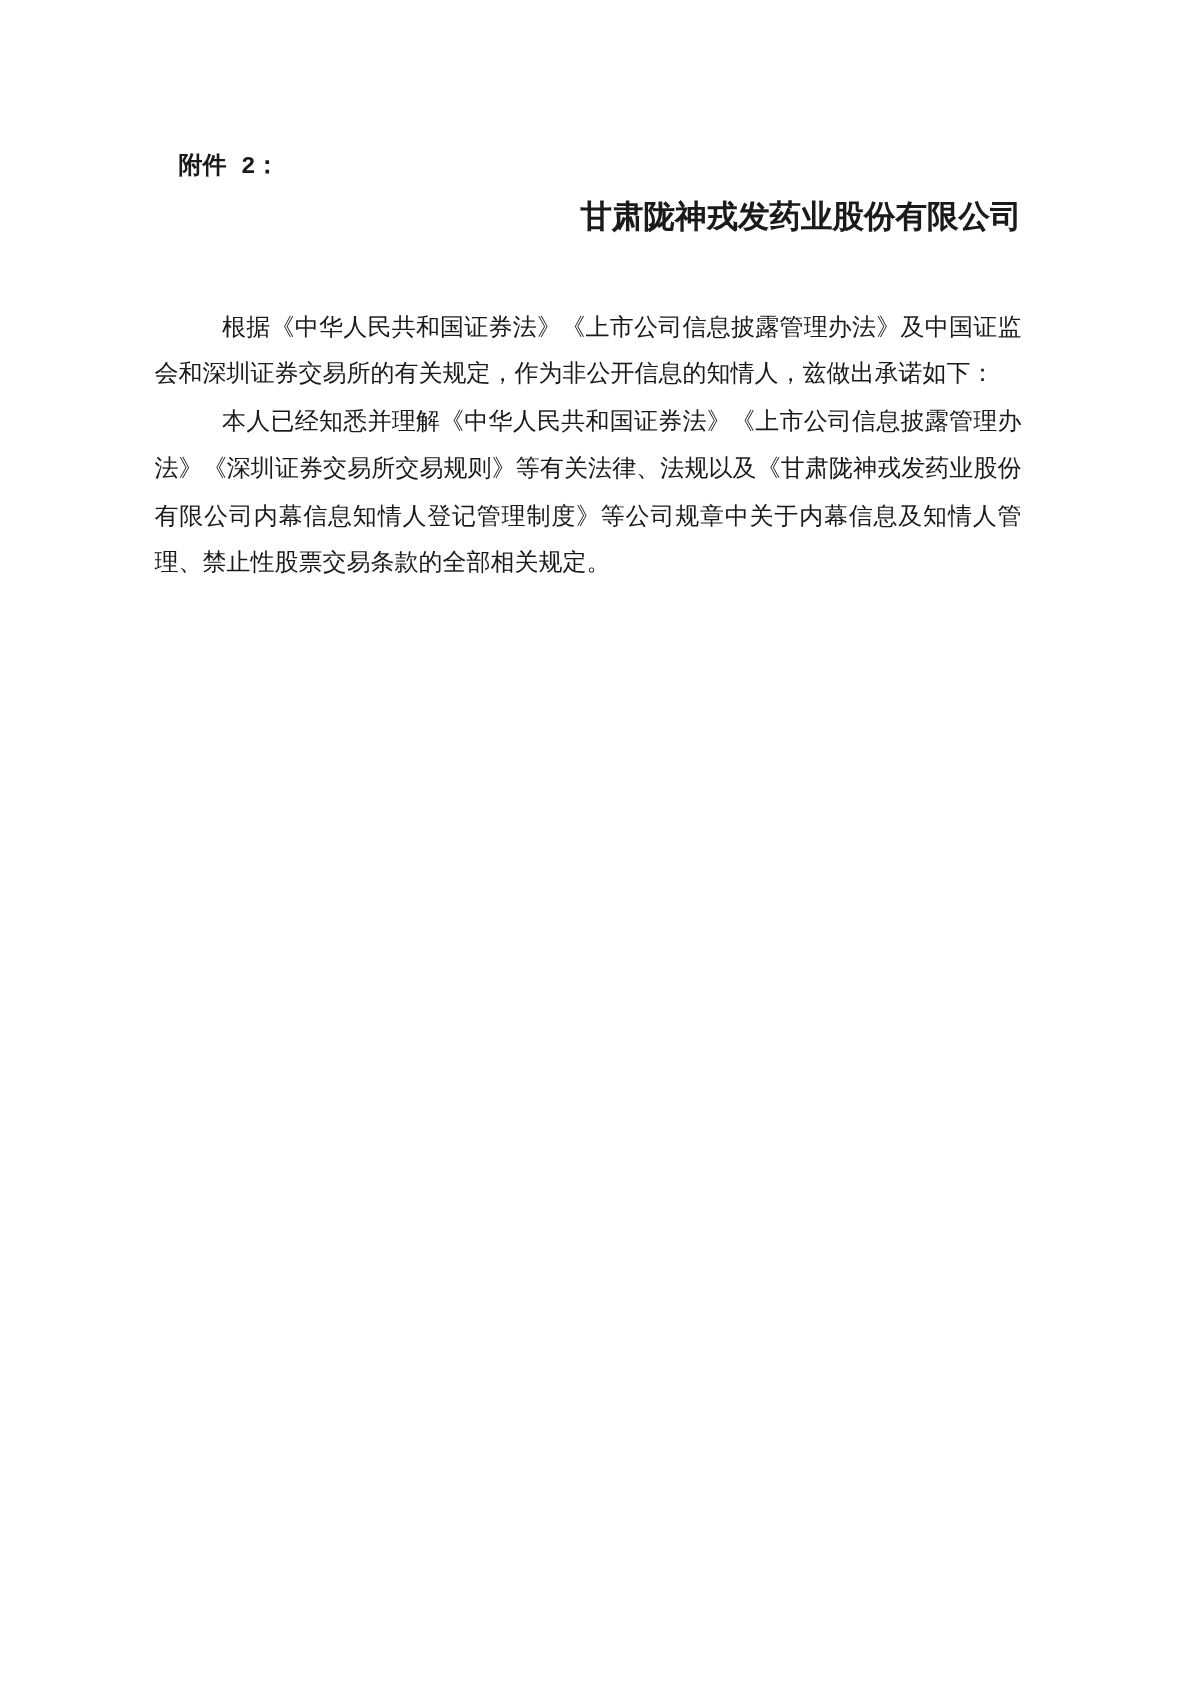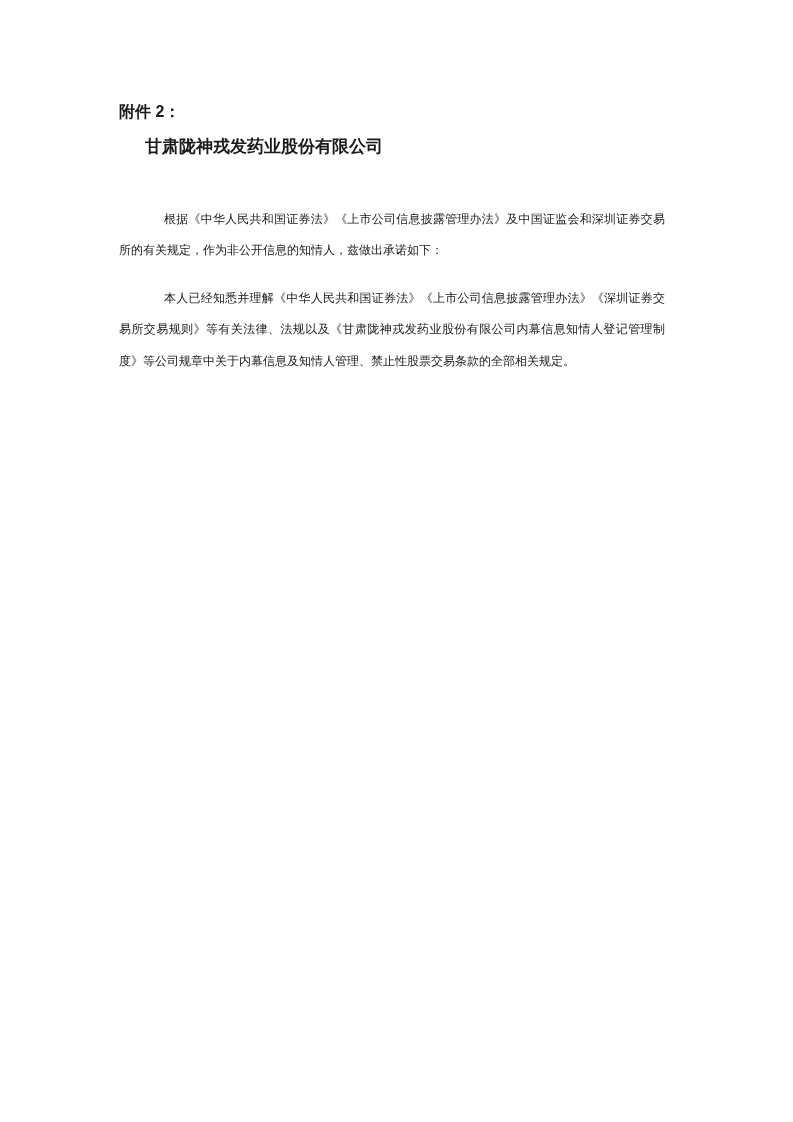--- a/index.html
+++ b/index.html
@@ -9,41 +9,41 @@
     background: #ffffff;
   }
   .page {
     position: relative;
     width: 793px;
     height: 790px;
     margin: 0 auto;
     background: #ffffff;
     box-sizing: border-box;
     padding: 96px 112px 18px 103px;
-    font-family: Liberation Sans, sans-serif;
+    font-family: Liberation Mono, monospace;
     color: #1a1a1a;
     overflow: hidden;
   }
   .attachment-label {
     font-size: 16px;
     font-weight: bold;
     line-height: 31px;
     margin: 0 0 0 16px;
   }
   .doc-title {
     margin: 0;
-    text-align: left;
+    text-align: right;
     text-indent: 42px; 
     font-weight: bold;
-    font-size: 17px;
+    font-size: 21px;
     line-height: 40px;
   }
   .body-text p {
-    margin: 16px;
-    font-size: 12px;
+    margin: 0;
+    font-size: 16px;
     line-height: 31.4px;
     text-align: justify;
     text-justify: inter-character;
     text-indent: 45px;
   }
   .body-text p.first {
     margin-top: 37px;
   }
   .blank-underline {
     display: inline-block;

